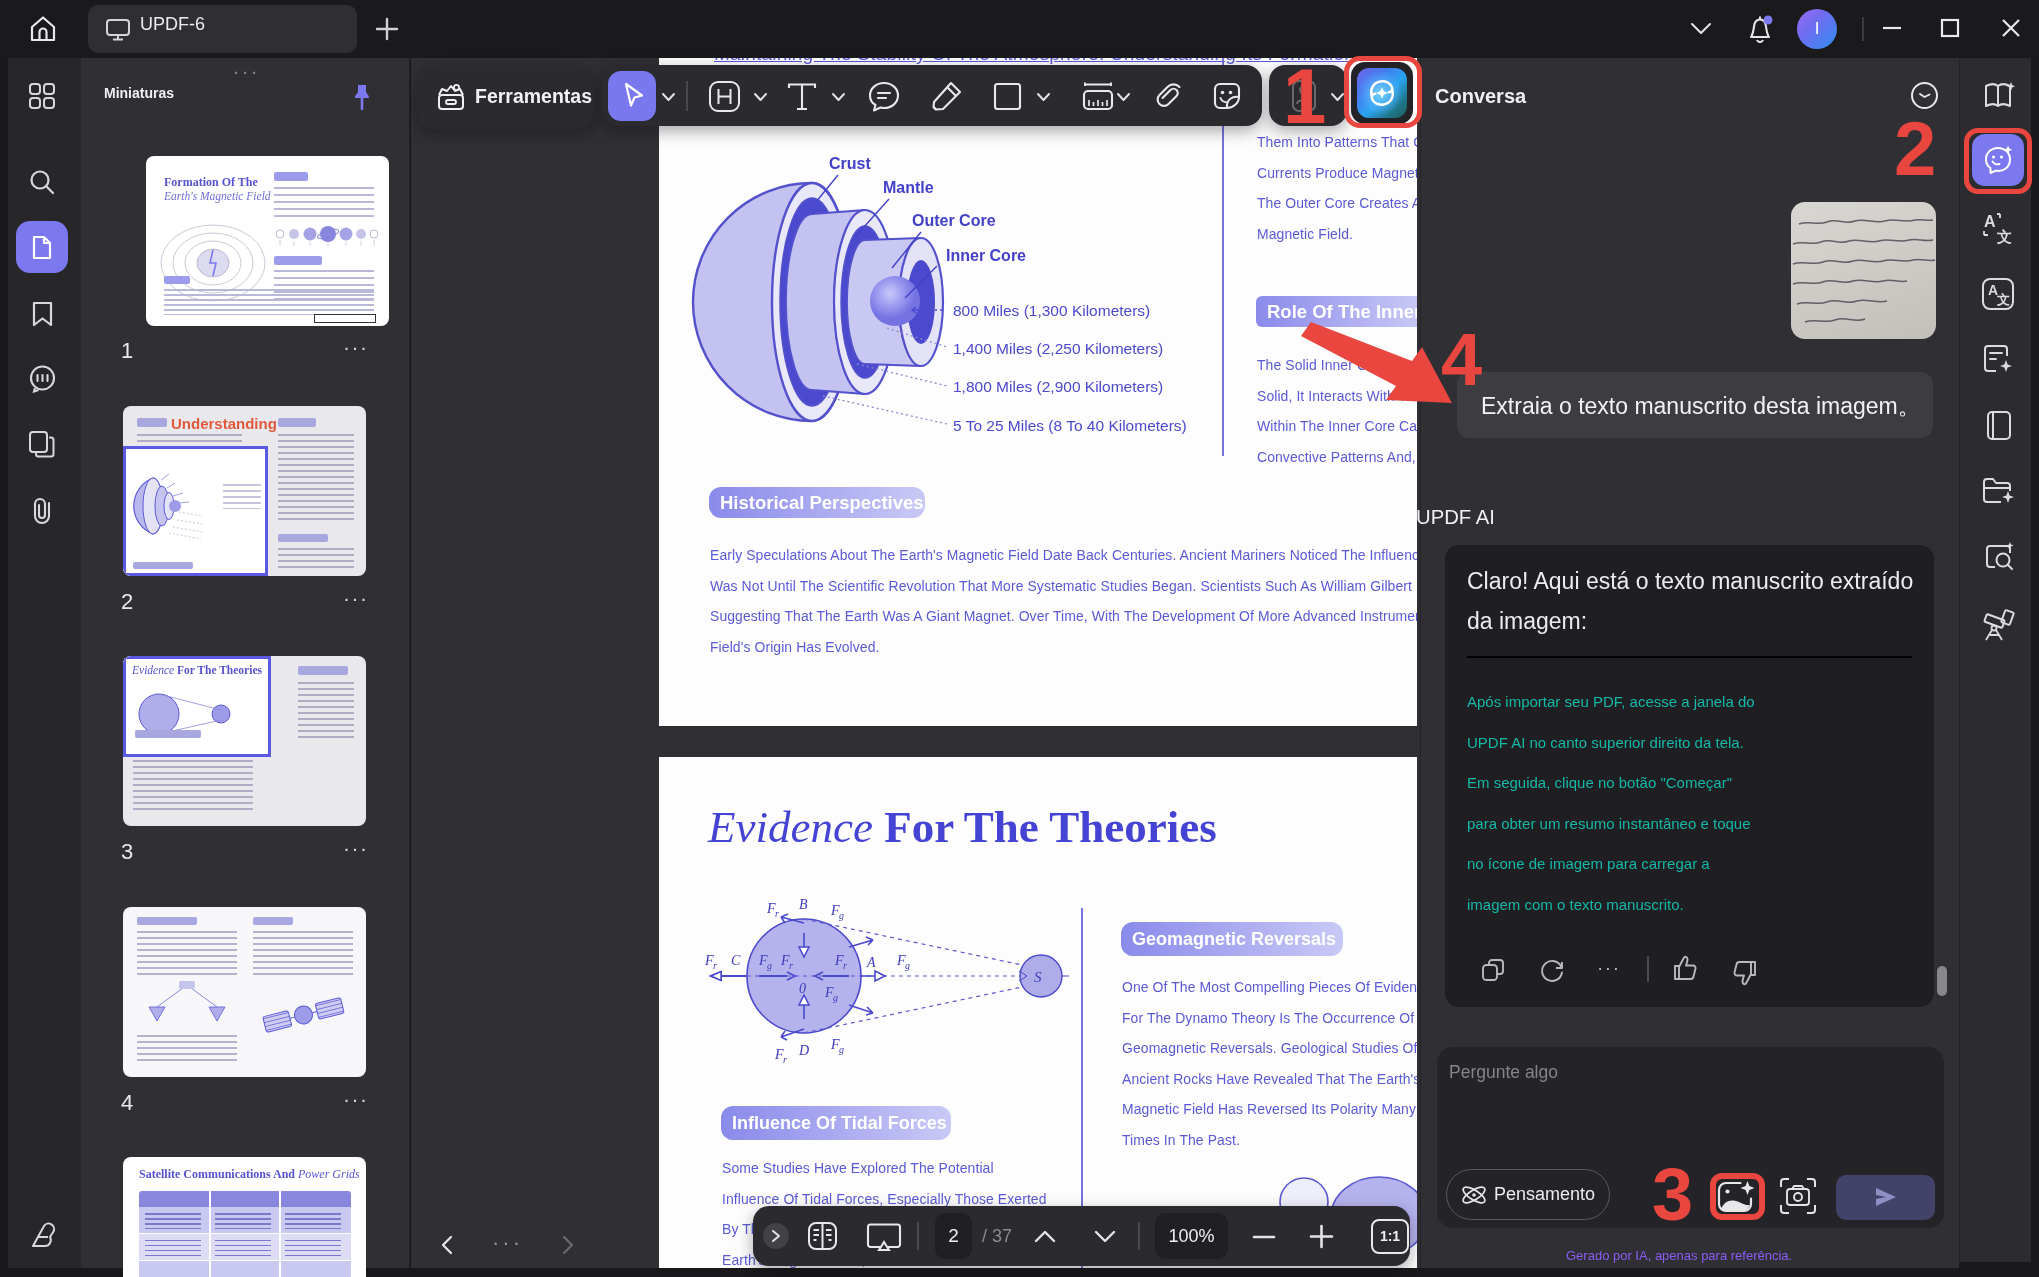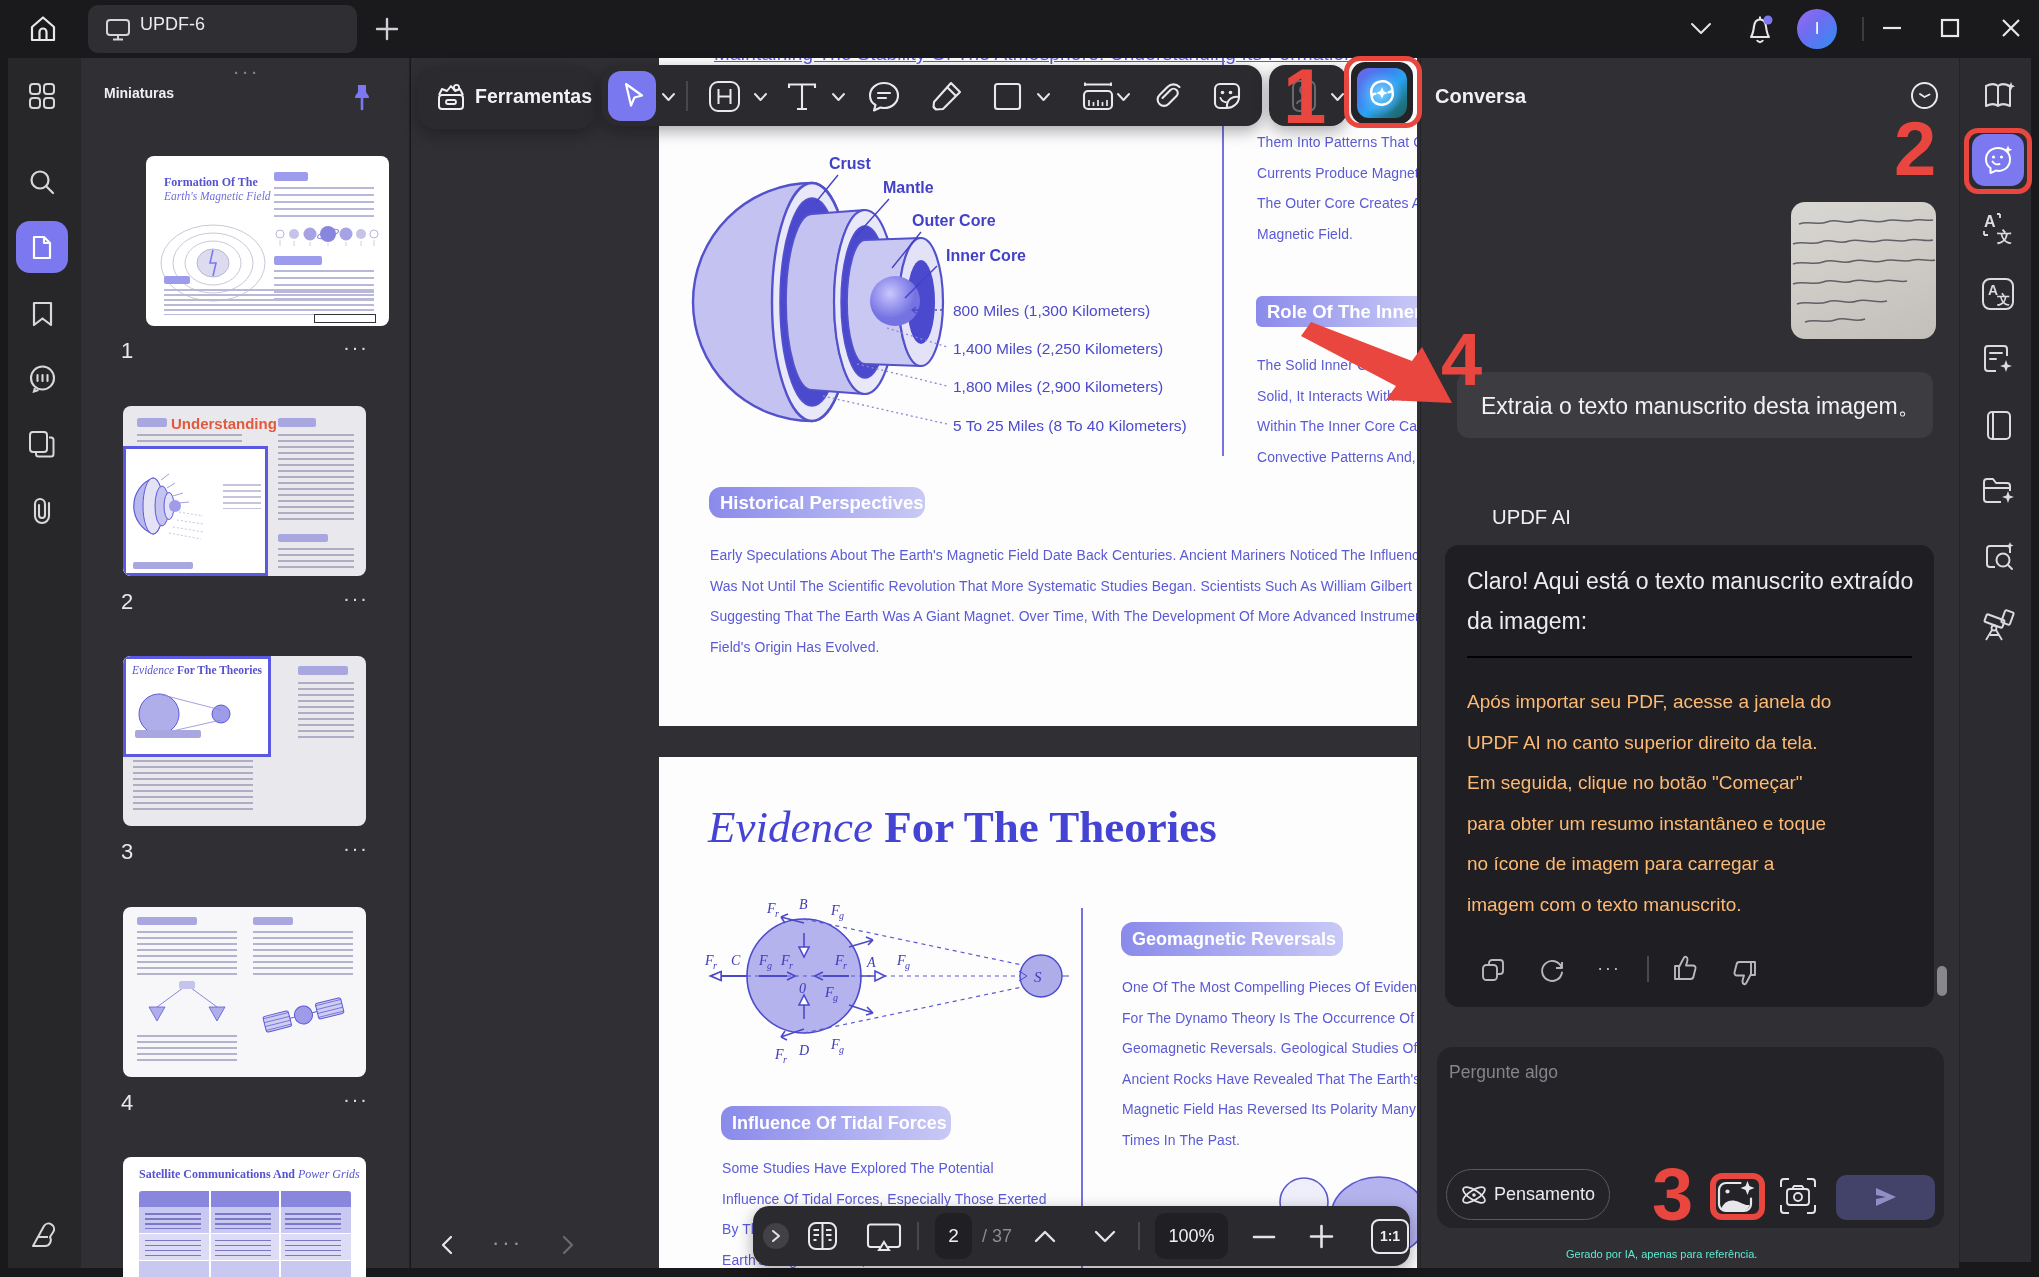--- a/index.html
+++ b/index.html
@@ -491,25 +491,25 @@
       <path d="M2 82 C12 78 22 84 32 80 C42 76 52 83 62 79 C72 76 82 82 92 79 C100 76 108 81 116 79"></path>
       <path d="M6 102 C16 98 26 104 36 100 C46 96 56 103 66 99 C76 96 86 102 96 99"></path>
       <path d="M14 120 C24 116 34 122 44 118 C54 114 64 121 74 117"></path>
     </g>
   </svg>
 </div>
 
 <div class="abs" style="left:1457px;top:372px;width:476px;height:66px;border-radius:12px;background:#3d3c41;"></div>
 <div class="abs" style="left:1481px;top:391px;color:#f2f1f4;font-size:23px;">Extraia o texto manuscrito desta imagem。</div>
 
-<div class="abs" style="left:1492px;top:506px;color:#f0eff2;font-size:20.3px;">UPDF AI</div>
+<div class="abs" style="left:1416px;top:506px;color:#f0eff2;font-size:20.3px;">UPDF AI</div>
 <div class="abs" style="left:1445px;top:545px;width:489px;height:462px;border-radius:14px;background:#1f1e22;"></div>
 <div class="abs" style="left:1467px;top:561px;color:#ececee;font-size:23px;line-height:40px;">Claro! Aqui está o texto manuscrito extraído<br>da imagem:</div>
 <div class="abs" style="left:1467px;top:656px;width:445px;height:2px;background:#020203;"></div>
-<div class="abs" style="left:1467px;top:682px;color:#fdba74;font-size:19px;line-height:40.5px;">Após importar seu PDF, acesse a janela do<br>UPDF AI no canto superior direito da tela.<br>Em seguida, clique no botão "Começar"<br>para obter um resumo instantâneo e toque<br>no ícone de imagem para carregar a<br>imagem com o texto manuscrito.</div>
+<div class="abs" style="left:1467px;top:682px;color:#14b8a6;font-size:15px;line-height:40.5px;">Após importar seu PDF, acesse a janela do<br>UPDF AI no canto superior direito da tela.<br>Em seguida, clique no botão "Começar"<br>para obter um resumo instantâneo e toque<br>no ícone de imagem para carregar a<br>imagem com o texto manuscrito.</div>
 <svg class="icon" style="left:1479px;top:956px" width="28" height="28" viewBox="0 0 28 28">
   <rect x="4" y="9" width="14" height="15" rx="3.5" fill="none" stroke="#b9b8bd" stroke-width="1.9"></rect>
   <path d="M10 9 L10 7 a3 3 0 0 1 3 -3 L21 4 a3 3 0 0 1 3 3 L24 15 a3 3 0 0 1 -3 3 L18 18" fill="none" stroke="#b9b8bd" stroke-width="1.9"></path>
 </svg>
 <svg class="icon" style="left:1538px;top:956px" width="28" height="28" viewBox="0 0 28 28">
   <path d="M24 6 L24 12 L18 12" fill="none" stroke="#b9b8bd" stroke-width="1.9" stroke-linejoin="round"></path>
   <path d="M23.5 11.5 a10 10 0 1 0 0.5 5" fill="none" stroke="#b9b8bd" stroke-width="1.9" stroke-linecap="round"></path>
 </svg>
 <div class="abs" style="left:1597px;top:957px;width:30px;height:28px;color:#b9b8bd;font-size:19px;letter-spacing:1.5px;">···</div>
 <div class="abs" style="left:1647px;top:956px;width:2px;height:26px;background:#4a494e;"></div>
@@ -541,21 +541,21 @@
 <svg class="icon" style="left:1779px;top:1177px" width="38" height="38" viewBox="0 0 38 38">
   <path d="M2 10 L2 5 a3 3 0 0 1 3 -3 L10 2 M28 2 L33 2 a3 3 0 0 1 3 3 L36 10 M36 28 L36 33 a3 3 0 0 1 -3 3 L28 36 M10 36 L5 36 a3 3 0 0 1 -3 -3 L2 28" fill="none" stroke="#e4e3e6" stroke-width="2"></path>
   <rect x="8" y="12" width="22" height="16" rx="3" fill="none" stroke="#e4e3e6" stroke-width="1.9"></rect>
   <path d="M13 12 L15 9 L23 9 L25 12" fill="none" stroke="#e4e3e6" stroke-width="1.9" stroke-linejoin="round"></path>
   <circle cx="19" cy="20" r="4" fill="none" stroke="#e4e3e6" stroke-width="1.9"></circle>
 </svg>
 <div class="abs" style="left:1836px;top:1175px;width:99px;height:45px;border-radius:10px;background:#434268;"></div>
 <svg class="icon" style="left:1874px;top:1186px" width="24" height="22" viewBox="0 0 24 22">
   <path d="M2 2 L22 11 L2 20 L2 13 L12 11 L2 9 Z" fill="#908ec5"></path>
 </svg>
-<div class="abs" style="left:1566px;top:1248px;color:#5eead4;font-size:11px;">Gerado por IA, apenas para referência.</div>
+<div class="abs" style="left:1566px;top:1248px;color:#8b5cf6;font-size:13px;">Gerado por IA, apenas para referência.</div>
 
 <div class="abs rrail"></div>
 
 <svg class="icon" style="left:1982px;top:80px" width="34" height="32" viewBox="0 0 34 32">
   <path d="M4 6 C9 3.5 13 3.5 16 6 L16 26 C13 23.5 9 23.5 4 26 Z M16 6 C19 3.5 23 3.5 28 6 L28 26 C23 23.5 19 23.5 16 26" fill="none" stroke="#dcdbde" stroke-width="2" stroke-linejoin="round"></path>
   <path d="M29 2 L30.2 5 L33 6.2 L30.2 7.4 L29 10.4 L27.8 7.4 L25 6.2 L27.8 5 Z" fill="#dcdbde"></path>
 </svg>
 <div class="abs" style="left:1972px;top:134px;width:52px;height:52px;background:#7b78f0;border-radius:13px;"></div>
 <svg class="icon" style="left:1982px;top:144px" width="33" height="33" viewBox="0 0 33 33">
   <path d="M16 4 C9 4 4 9 4 15.5 C4 19 5.5 22 8.5 24 L8.5 29 L14 26.6 C20.5 28 28 24 28 15.5 C28 9 23 4 16 4 Z" fill="none" stroke="#fff" stroke-width="2" stroke-linejoin="round"></path>

